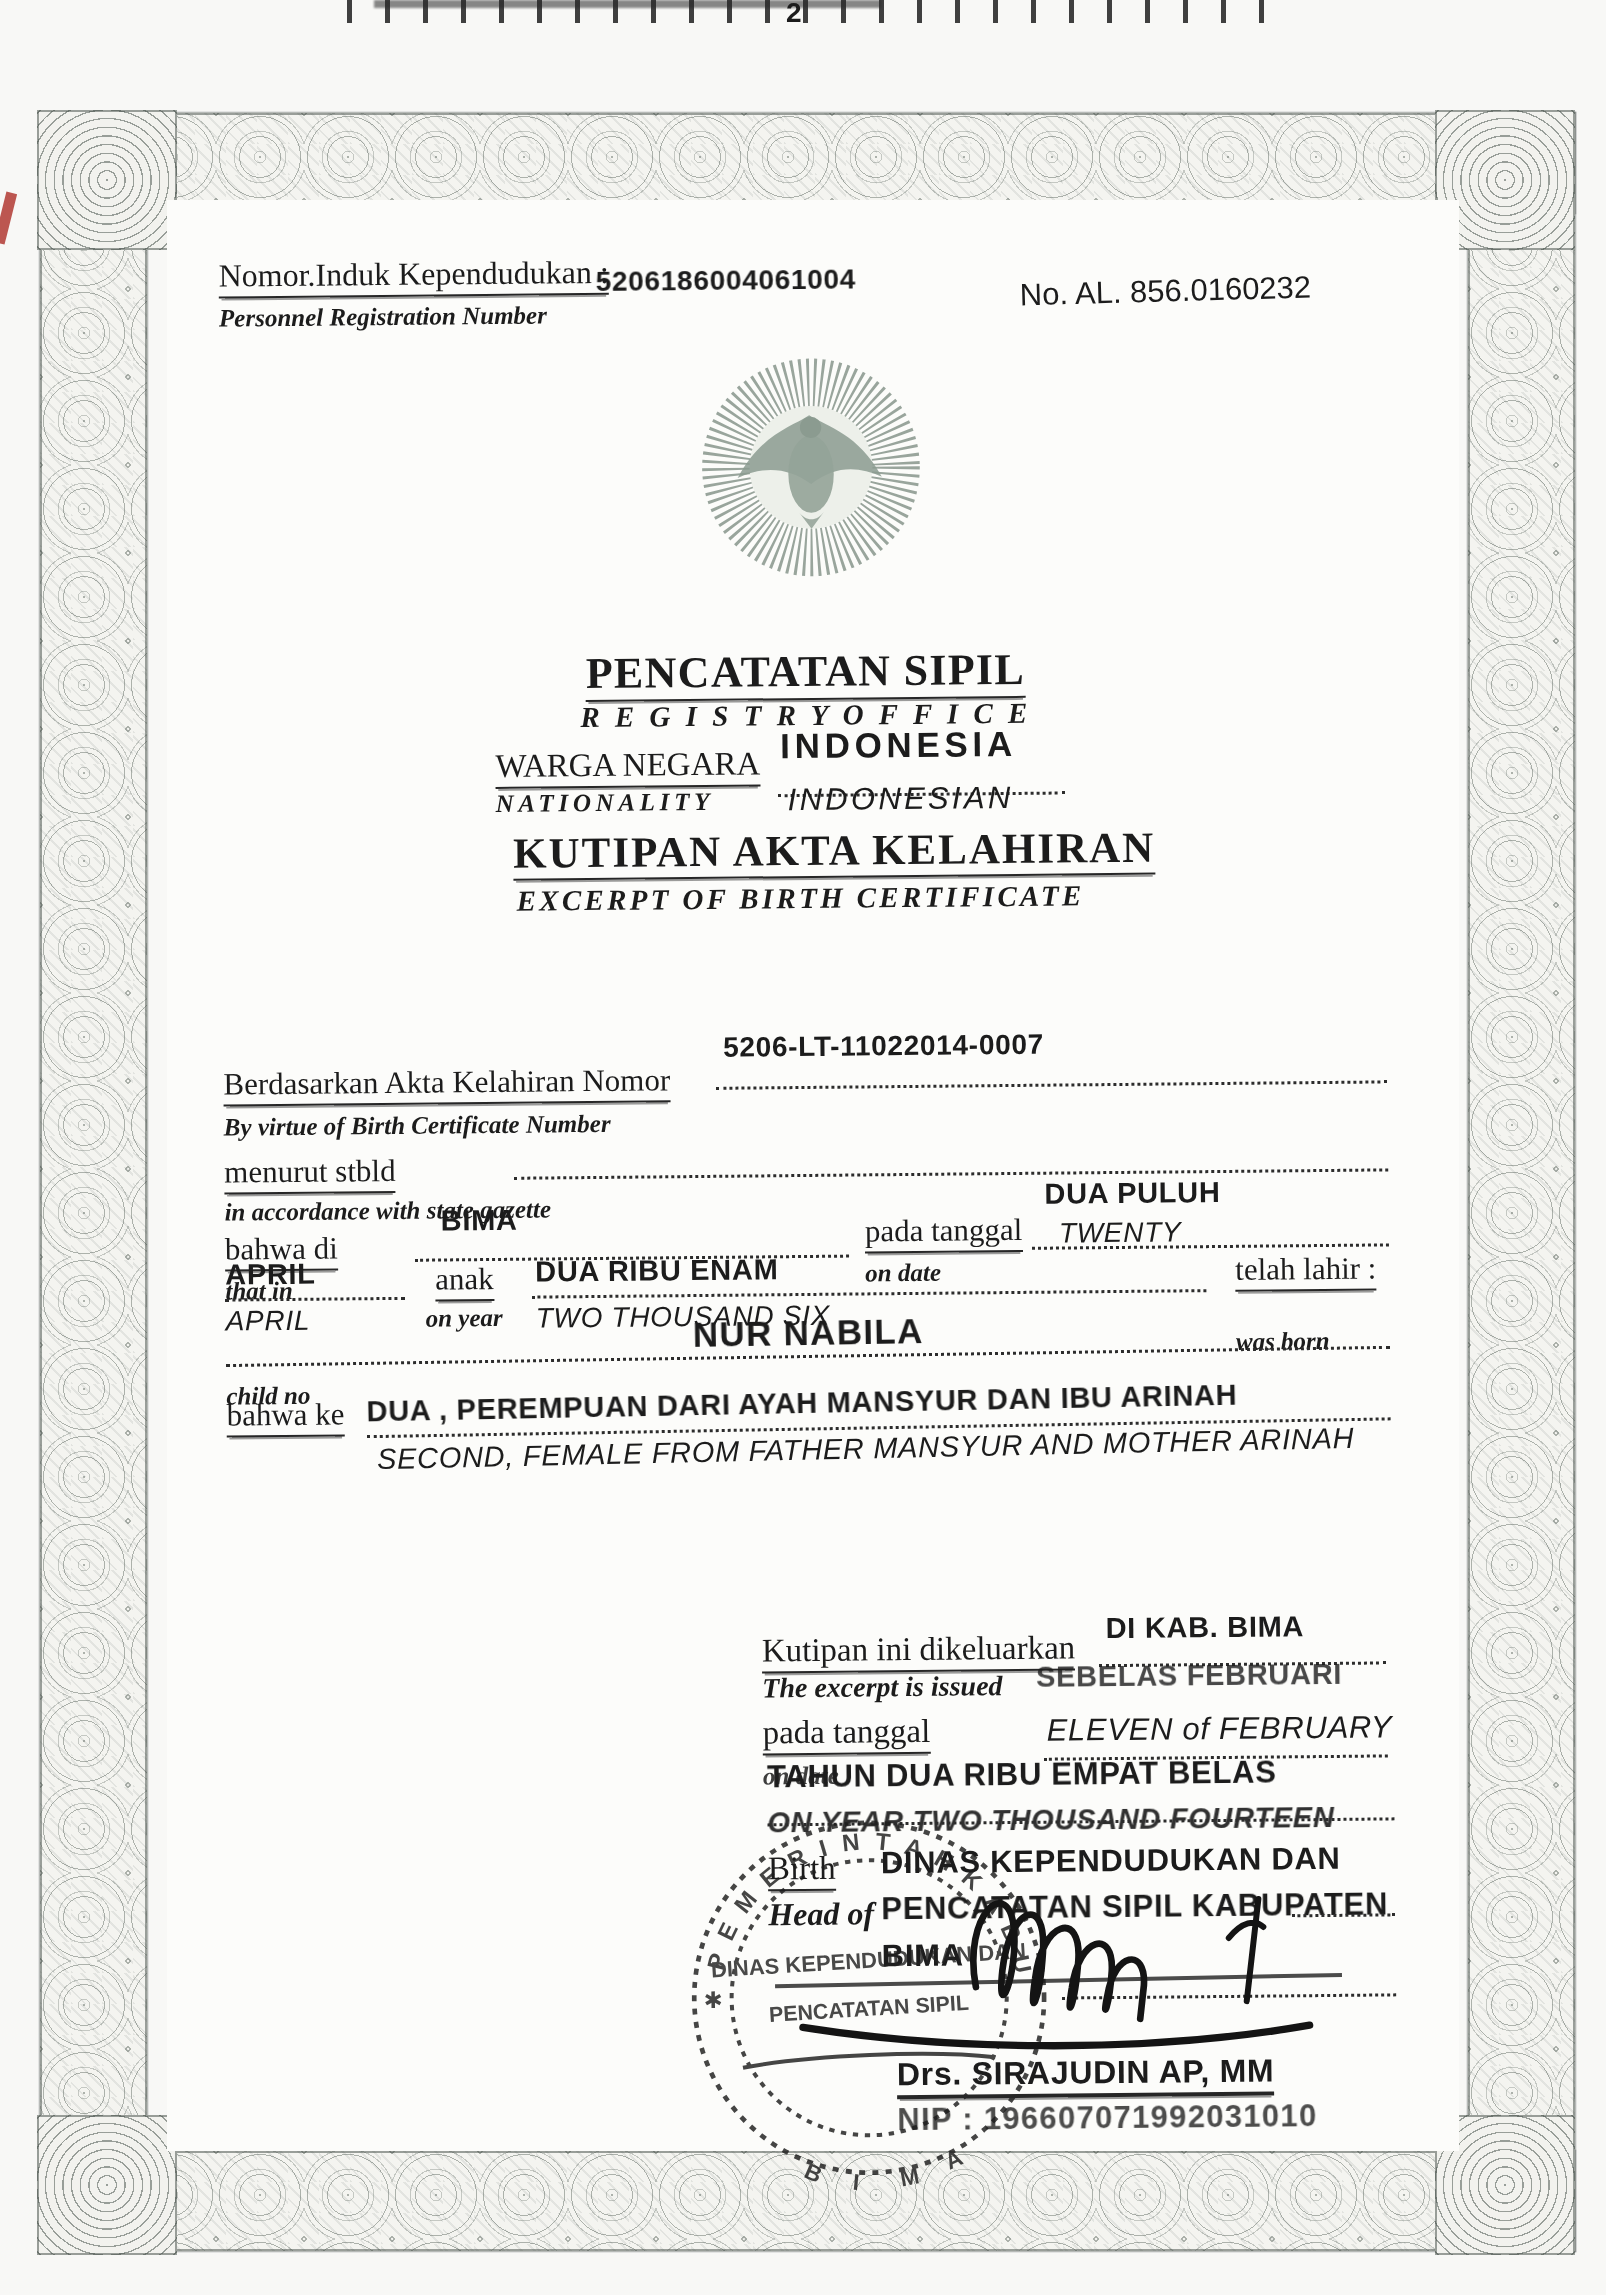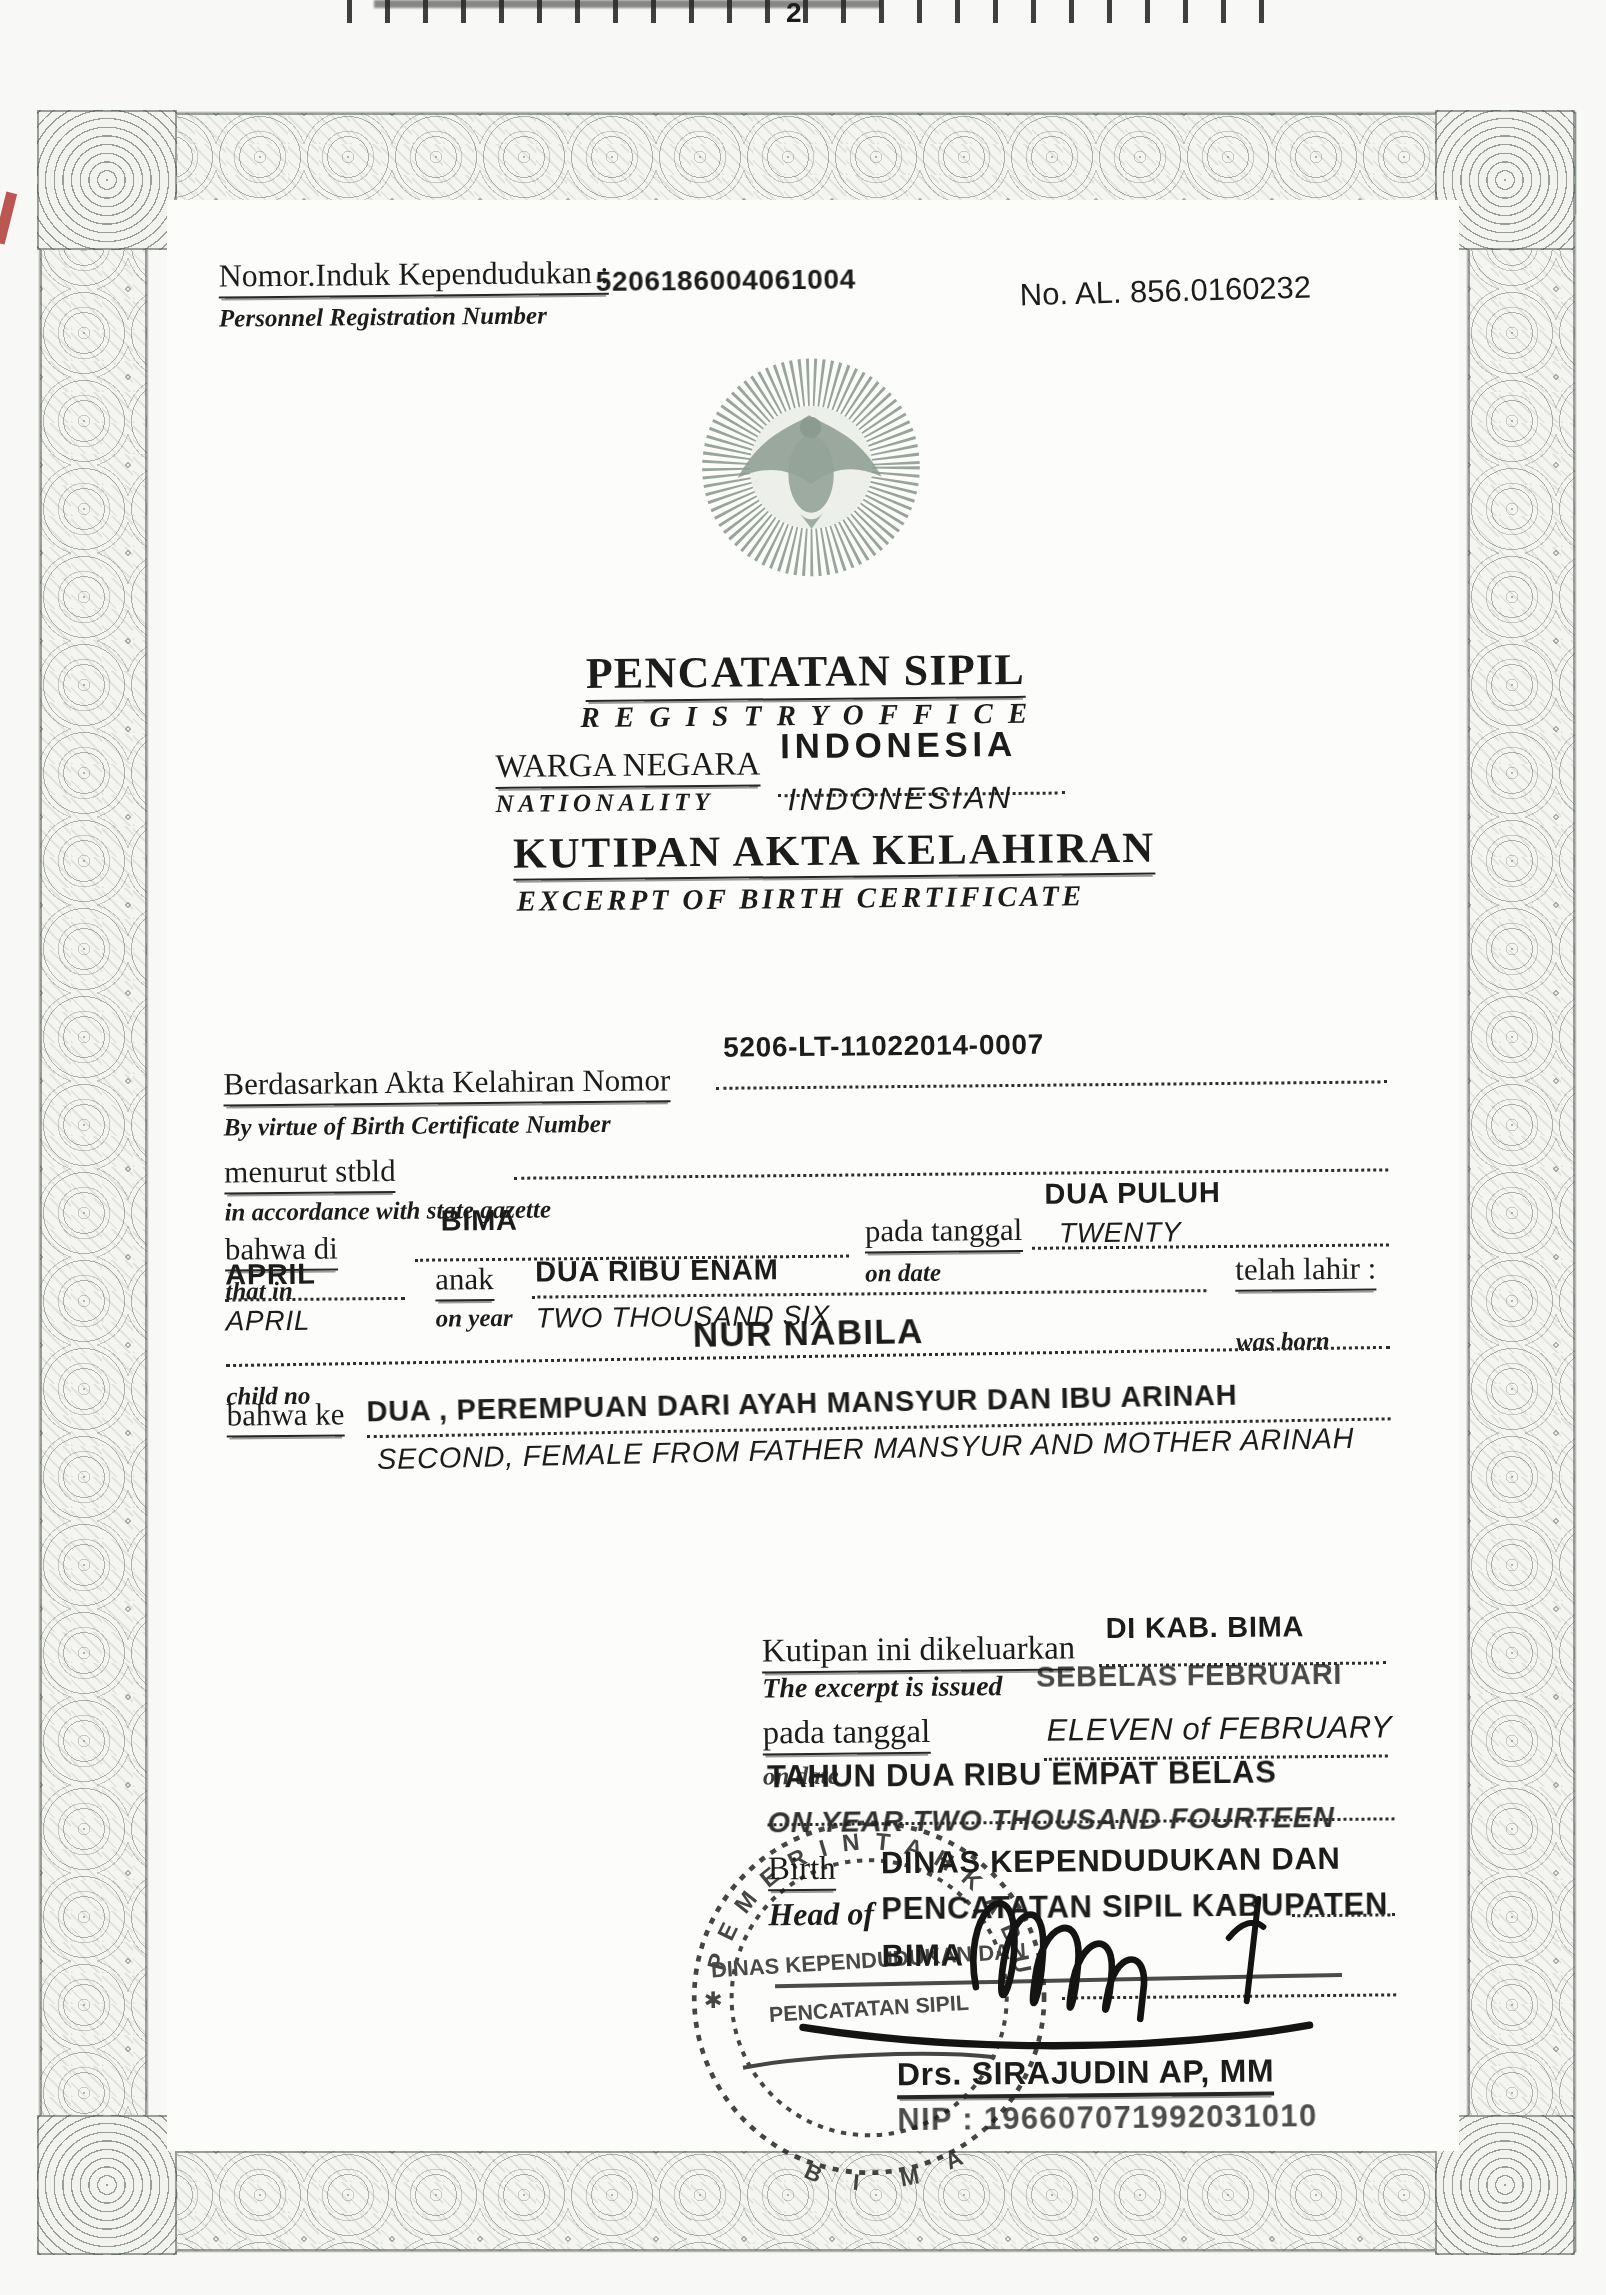--- a/index.html
+++ b/index.html
@@ -106,21 +106,21 @@
     <span class="abs ser u" style="left:864px;top:1214px;">pada tanggal</span>
     <span class="abs en" style="left:864px;top:1260px;">on date</span>
     <span class="abs val" style="left:1044px;top:1180px;">DUA PULUH</span>
     <span class="abs vali" style="left:1058px;top:1220px;">TWENTY</span>
     <div class="dots" style="left:1031px;top:1249px;width:357px;"></div>
 
     <span class="abs val" style="left:224px;top:1253px;">APRIL</span>
     <div class="dots" style="left:224px;top:1293px;width:180px;"></div>
     <span class="abs vali" style="left:224px;top:1300px;">APRIL</span>
     <span class="abs ser u" style="left:434px;top:1258px;">anak</span>
-    <span class="abs en" style="left:434px;top:1301px;">on year</span>
+    <span class="abs en" style="left:424px;top:1301px;">on year</span>
     <span class="abs val" style="left:534px;top:1253px;">DUA RIBU ENAM</span>
     <div class="dots" style="left:531px;top:1293px;width:674px;"></div>
     <span class="abs vali" style="left:534px;top:1300px;">TWO THOUSAND SIX</span>
     <span class="abs ser u" style="left:1234px;top:1256px;">telah lahir :</span>
     <span class="abs en" style="left:1234px;top:1300px;margin-top:32px;">was born</span>
 
     <span class="abs val blur1" style="left:691px;top:1313px;font-size:35px;letter-spacing:1.3px;transform:rotate(-0.4deg);">NUR NABILA</span>
     <div class="dots" style="left:224px;top:1355px;width:1164px;transform:rotate(-0.35deg);"></div>
 
     <span class="abs ser u" style="left:224px;top:1392px;">bahwa ke</span>

